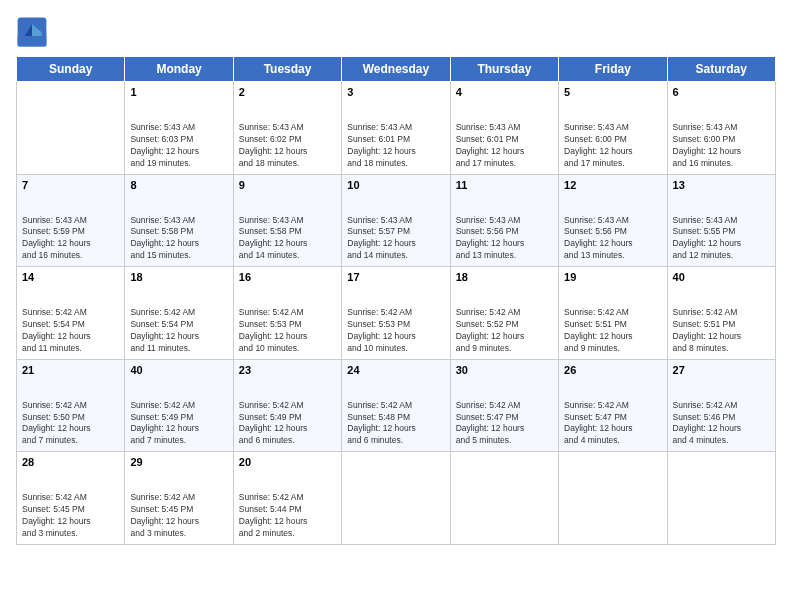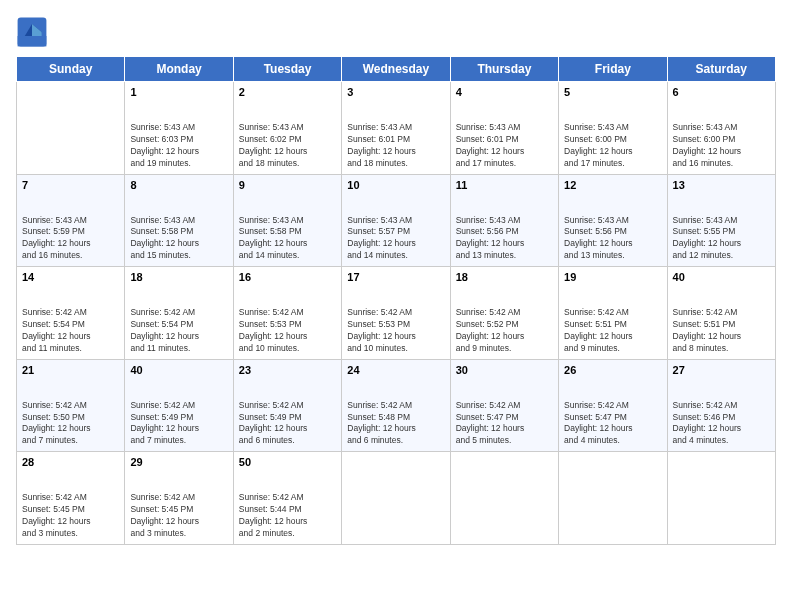--- a/index.html
+++ b/index.html
@@ -327,21 +327,21 @@
 and 3 minutes.</div>
         </td>
         <td>
           <div class="day-num">29</div>
           <div class="day-info" style="white-space: pre-line;">Sunrise: 5:42 AM
 Sunset: 5:45 PM
 Daylight: 12 hours
 and 3 minutes.</div>
         </td>
         <td>
-          <div class="day-num">50</div>
+          <div class="day-num">20</div>
           <div class="day-info" style="white-space: pre-line;">Sunrise: 5:42 AM
 Sunset: 5:44 PM
 Daylight: 12 hours
 and 2 minutes.</div>
         </td>
         <td class="empty-cell"></td>
         <td class="empty-cell"></td>
         <td class="empty-cell"></td>
         <td class="empty-cell"></td>
       </tr>

